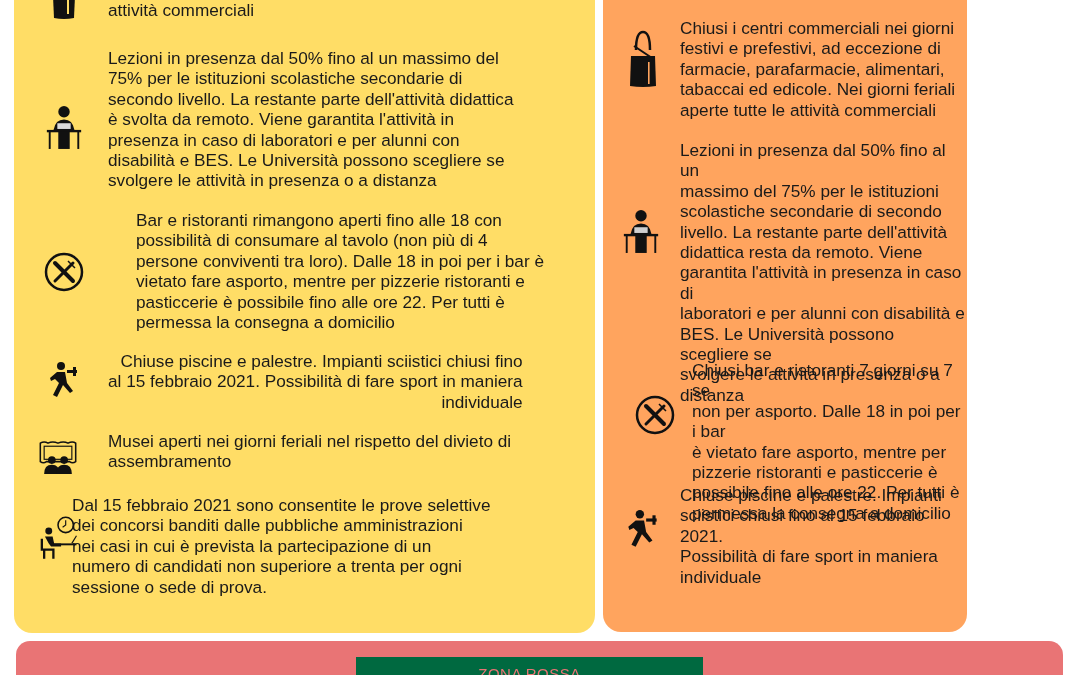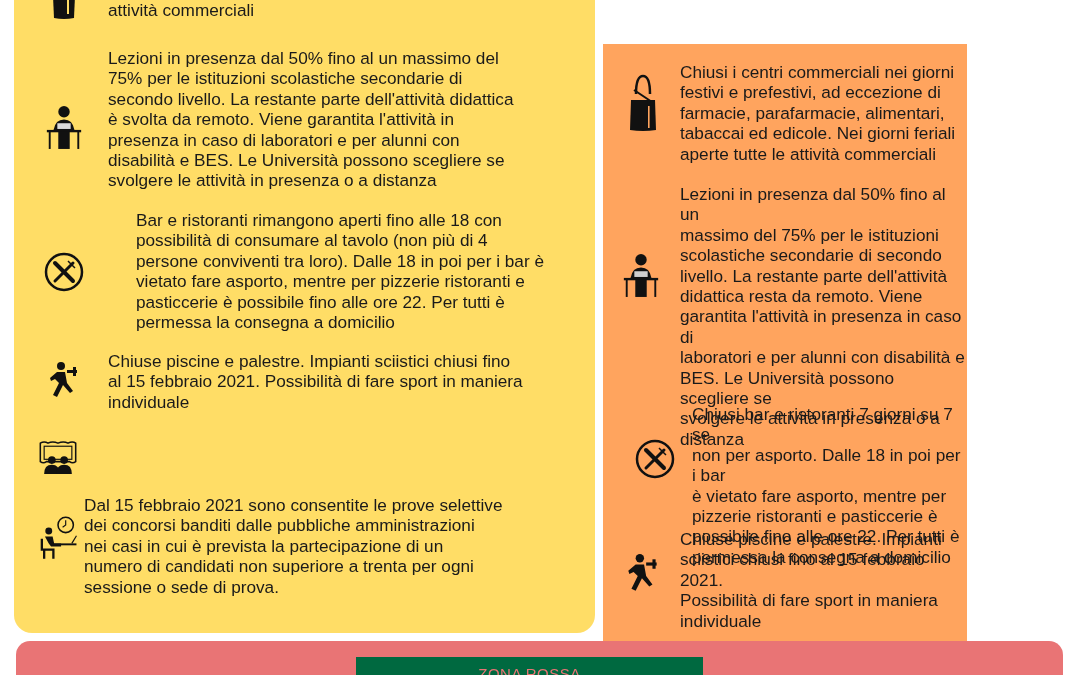--- a/index.html
+++ b/index.html
@@ -9,21 +9,21 @@
       font-family:"Liberation Sans", "DejaVu Sans", sans-serif;
       color:#1a1a1a;
     }
     .panel { position:absolute; box-sizing:border-box; }
     .panel-yellow {
       left:14px; top:-20px; width:581px; height:653px;
       background:#FFDD66; border-radius:0 0 18px 18px;
     }
     .panel-orange {
       left:603px; top:0px; width:364px; height:632px;
-      background:#FFA45E; border-radius:0 0 18px 18px;margin-top:44px;
+      background:#FFA45E; border-radius:0 0 18px 18px;
     }
     .banner-red {
       left:16px; top:641px; width:1047px; height:60px;
       background:#E97475; border-radius:14px 14px 0 0;
     }
     .zone-box {
       position:absolute; left:340px; top:16px; width:347px; height:50px;
       background:#006940; text-align:center;
     }
     .zone-title {
@@ -95,52 +95,54 @@
 
   <div class="item" style="left:30px; top:371px;">
     <span class="icon" style="left:0; top:10px;">
       <svg width="34" height="40" viewBox="0 0 34 40">
           <circle cx="14" cy="5" r="4" fill="#111"></circle>
           <path d="M10 11 L18 11 L20 22 L26 30 L23 32 L16 24 L10 36 L6 34 L12 22 L8 18 L4 20 L3 17 Z" fill="#111"></path>
           <rect x="20" y="9" width="10" height="3" fill="#111"></rect>
           <rect x="26" y="6" width="3" height="9" fill="#111"></rect>
         </svg>
     </span>
-    <span class="text" style="margin-left:64px;">Chiuse piscine e palestre. Impianti sciistici chiusi fino
+    <span class="text" style="margin-left:64px;text-align:right;">Chiuse piscine e palestre. Impianti sciistici chiusi fino
 al 15 febbraio 2021. Possibilità di fare sport in maniera
 individuale</span>
   </div>
 
   <div class="item" style="left:30px; top:451px;">
     <span class="icon" style="left:-6px; top:4px;">
       <svg width="52" height="44" viewBox="0 0 52 44">
           <path d="M3 4 Q8 1 13 4 Q19 1 26 4 Q33 1 39 4 Q45 1 49 4 L49 28 Q45 31 41 28 L11 28 Q7 31 3 28 Z" fill="none" stroke="#111" stroke-width="2"></path>
           <rect x="8" y="8" width="36" height="17" fill="none" stroke="#111" stroke-width="1.5"></rect>
           <circle cx="18" cy="26" r="5" fill="#111"></circle>
           <circle cx="34" cy="26" r="5" fill="#111"></circle>
           <path d="M8 44 Q8 32 18 32 Q28 32 28 44 Z" fill="#111"></path>
           <path d="M24 44 Q24 32 34 32 Q44 32 44 44 Z" fill="#111"></path>
         </svg>
     </span>
+    <span class="text" style="margin-left:64px;">Musei aperti nei giorni feriali nel rispetto del divieto di
+assembramento</span>
   </div>
 
   <div class="item" style="left:30px; top:515px;">
     <span class="icon" style="left:-6px; top:14px;">
       <svg width="52" height="58" viewBox="0 0 52 58">
           <circle cx="36" cy="12" r="10" fill="none" stroke="#111" stroke-width="2"></circle>
           <path d="M36 6 L36 12 L32 15" stroke="#111" stroke-width="1.5" fill="none"></path>
           <circle cx="14" cy="20" r="4.5" fill="#111"></circle>
           <path d="M9 27 L19 27 L21 36 L30 36 L30 40 L17 40 L14 36 Z" fill="#111"></path>
           <rect x="20" y="36" width="30" height="2.5" fill="#111"></rect>
           <path d="M44 36 L50 26" stroke="#111" stroke-width="1.5"></path>
           <path d="M5 30 L5 44 L20 44 L20 56" stroke="#111" stroke-width="3" fill="none"></path>
           <path d="M8 44 L8 56" stroke="#111" stroke-width="3"></path>
         </svg>
     </span>
-    <span class="text" style="margin-left:40px;">Dal 15 febbraio 2021 sono consentite le prove selettive
+    <span class="text" style="margin-left:28px;">Dal 15 febbraio 2021 sono consentite le prove selettive
 dei concorsi banditi dalle pubbliche amministrazioni
 nei casi in cui è prevista la partecipazione di un
 numero di candidati non superiore a trenta per ogni
 sessione o sede di prova.</span>
   </div>
 </div>
 
 <div class="panel panel-orange">
 
   <div class="item" style="left:20px; top:18px;">

